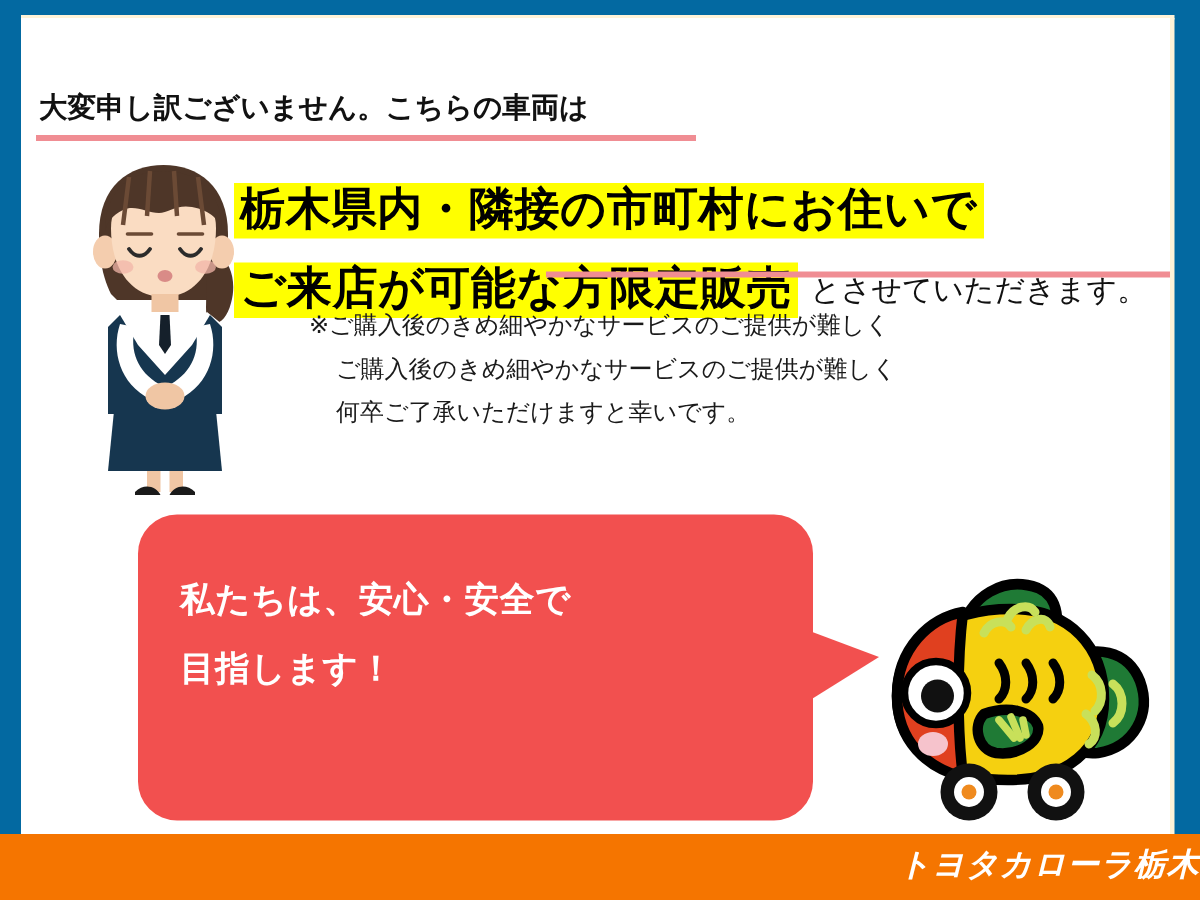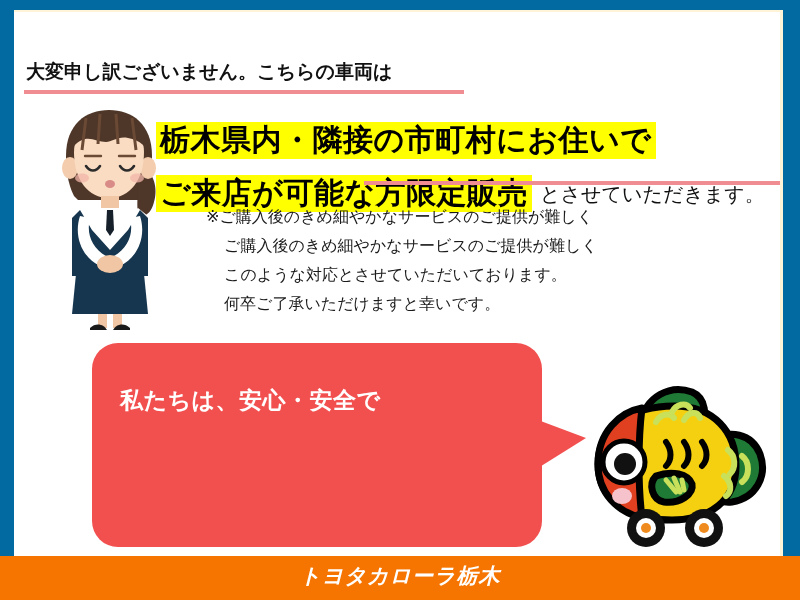--- a/index.html
+++ b/index.html
@@ -51,21 +51,21 @@
     top: 556px;
     width: 800px;
     height: 44px;
     background: #F57500;
   }
   #footer-logo {
     position: absolute;
     left: 0;
     top: 562px;
     width: 800px;
-    text-align: center;
+    text-align: right;
     color: #ffffff;
     font-size: 21px;
     font-weight: bold;
     font-style: italic;
     letter-spacing: 1px;
   }
 
   
   #header-text {
     position: absolute;
@@ -256,28 +256,28 @@
       </div>
       <div class="hl-row">
         <span class="hl">ご来店が可能な方限定販売</span><span class="tail-text">とさせていただきます。</span>
       </div>
     </div>
     <div id="headline-rule"></div>
 
     <div id="notes">
       <div class="note-line">※ご購入後のきめ細やかなサービスのご提供が難しく</div>
       <div class="note-line indent">ご購入後のきめ細やかなサービスのご提供が難しく</div>
-      <div class="note-line indent">このような対応とさせていただいております。</div>
       <div class="note-line indent">何卒ご了承いただけますと幸いです。</div>
     </div>
 
     <div id="bubble"></div>
     <div id="bubble-tail"></div>
     <div id="bubble-text">
       <div class="bubble-line">私たちは、安心・安全で</div>
+      <div class="bubble-line">目指します！</div>
     </div>
 
     <div id="fish">
       <svg viewBox="0 0 210 170" width="210" height="170" xmlns="http://www.w3.org/2000/svg">
         <g stroke="#000000" stroke-width="7" stroke-linejoin="round" stroke-linecap="round">
 
           <path d="M128 62 C150 48 172 54 180 74 C188 96 176 118 152 122 C136 124 126 112 124 98 Z" fill="#1f7a35"></path>
 
           <path d="M60 44 C66 16 90 4 112 12 C126 18 128 36 120 52 C110 66 84 66 68 58 Z" fill="#1f7a35"></path>
 

